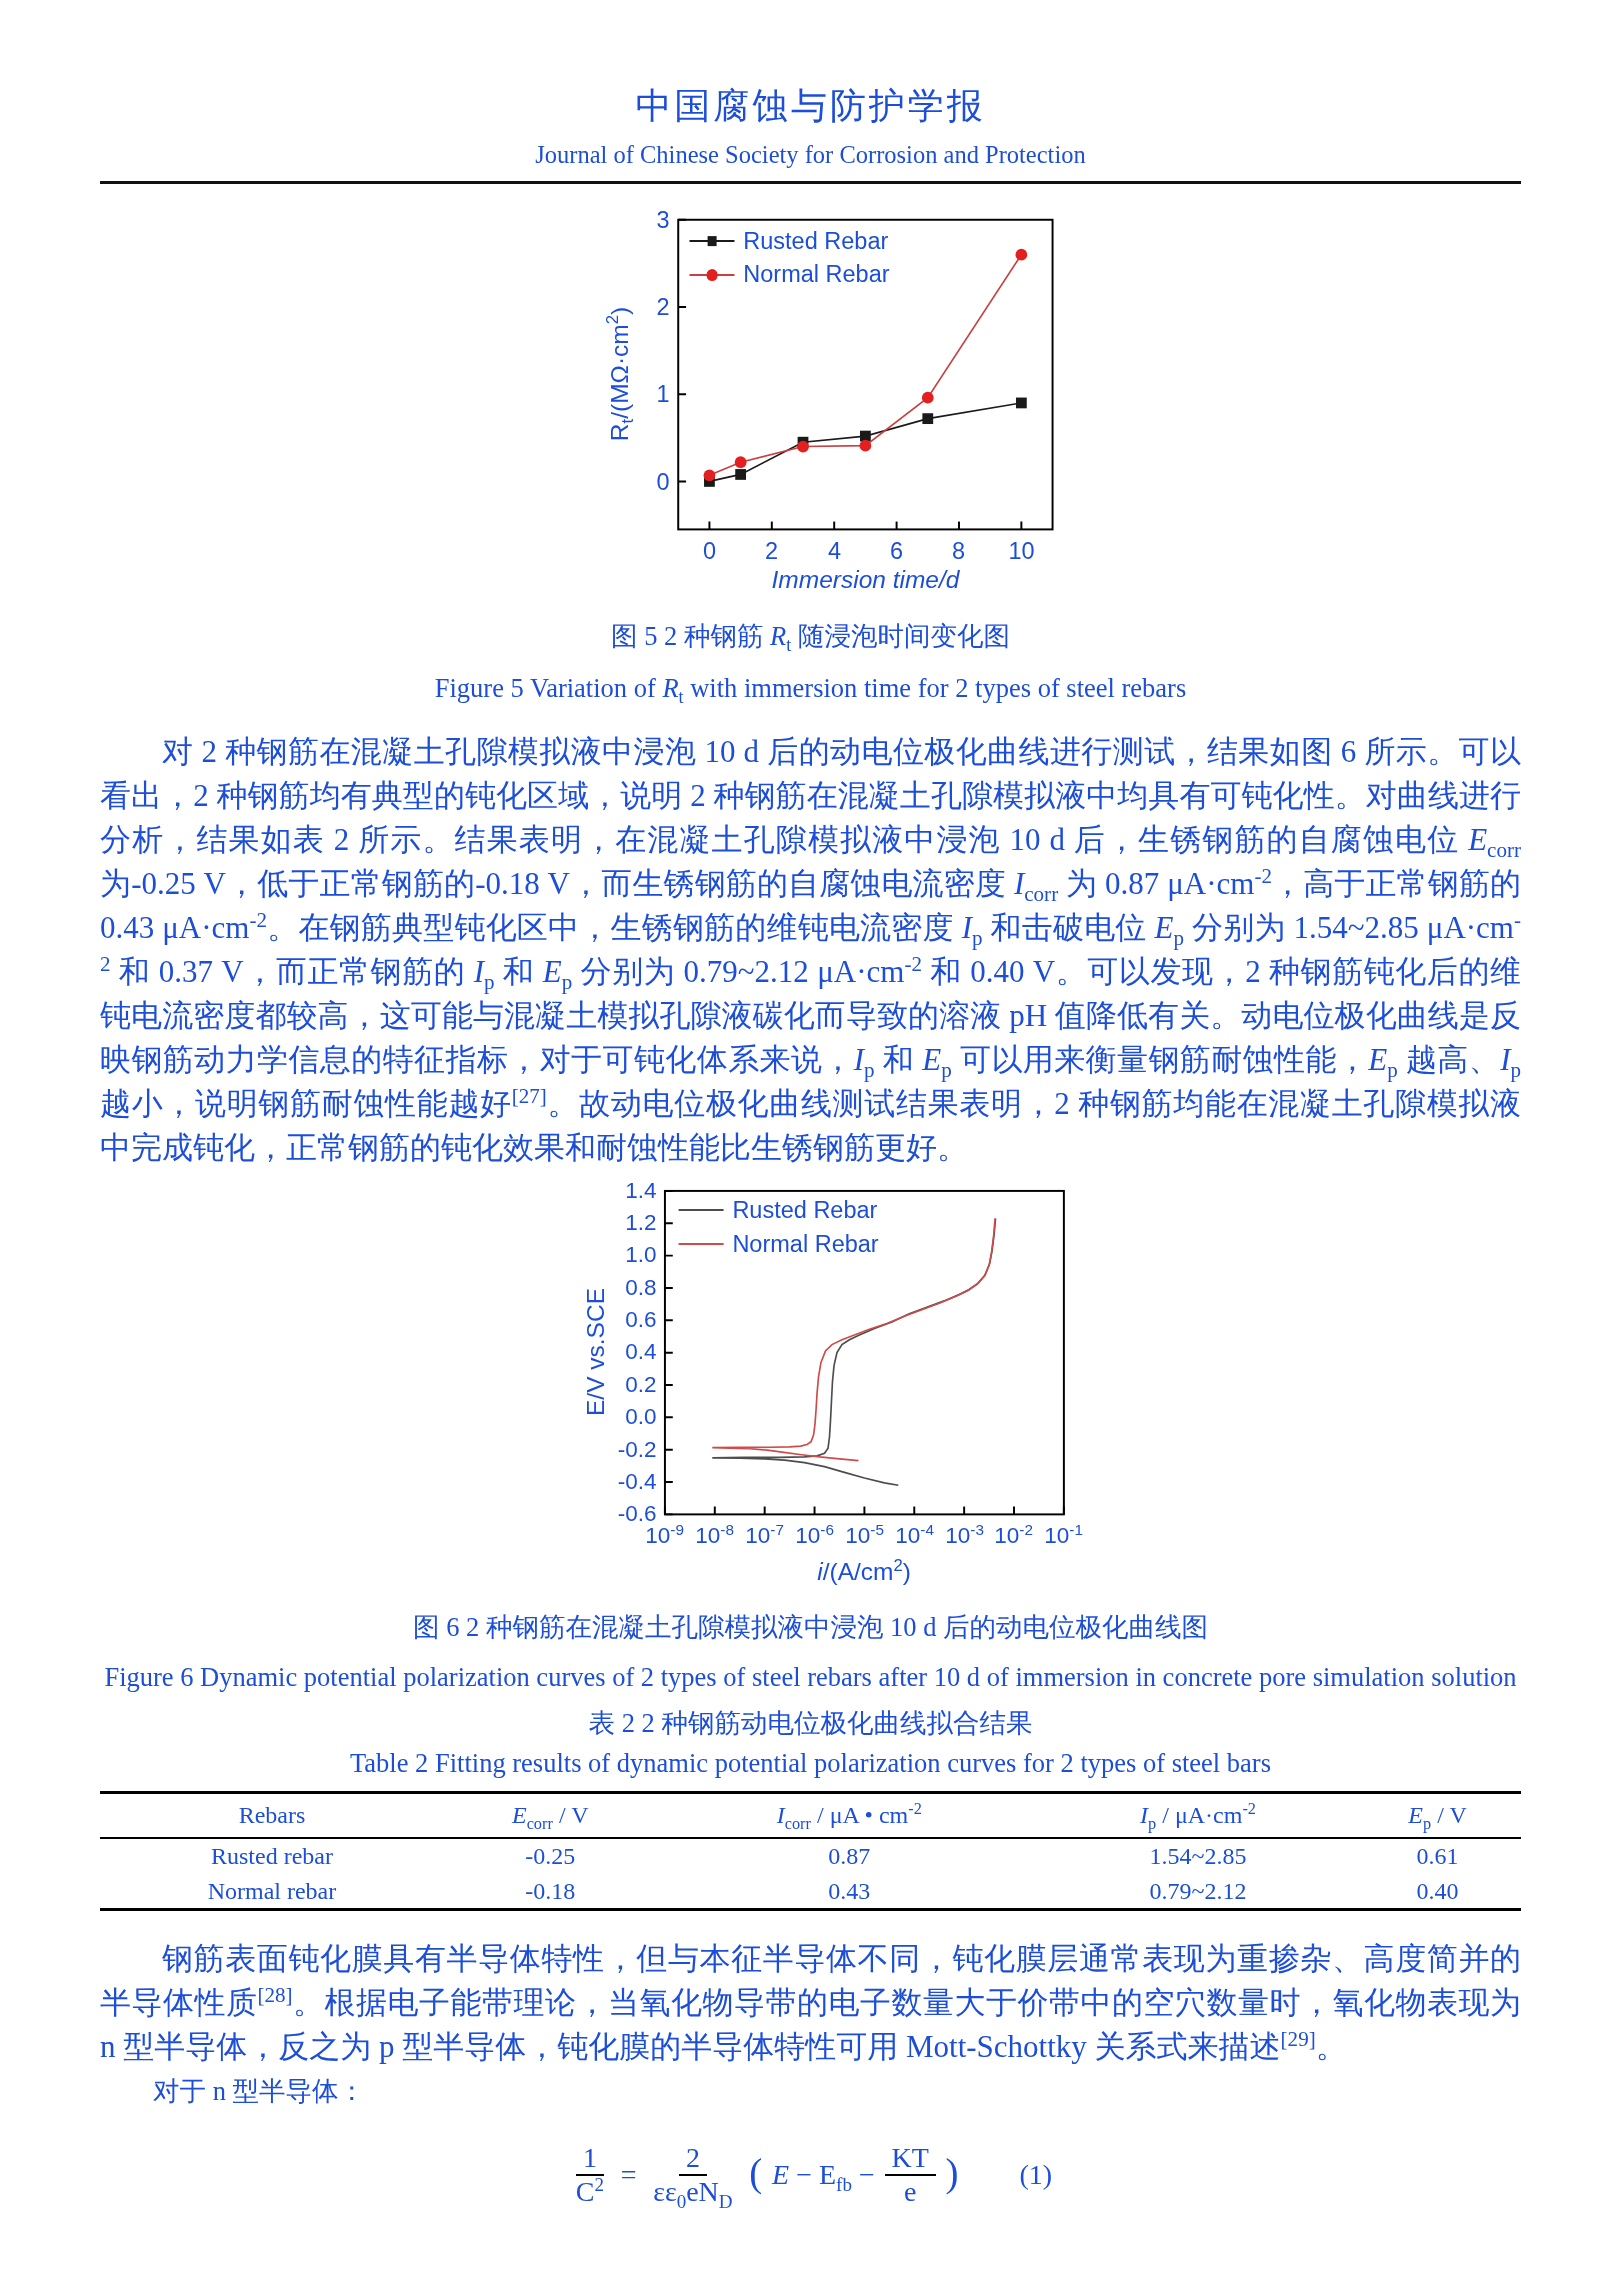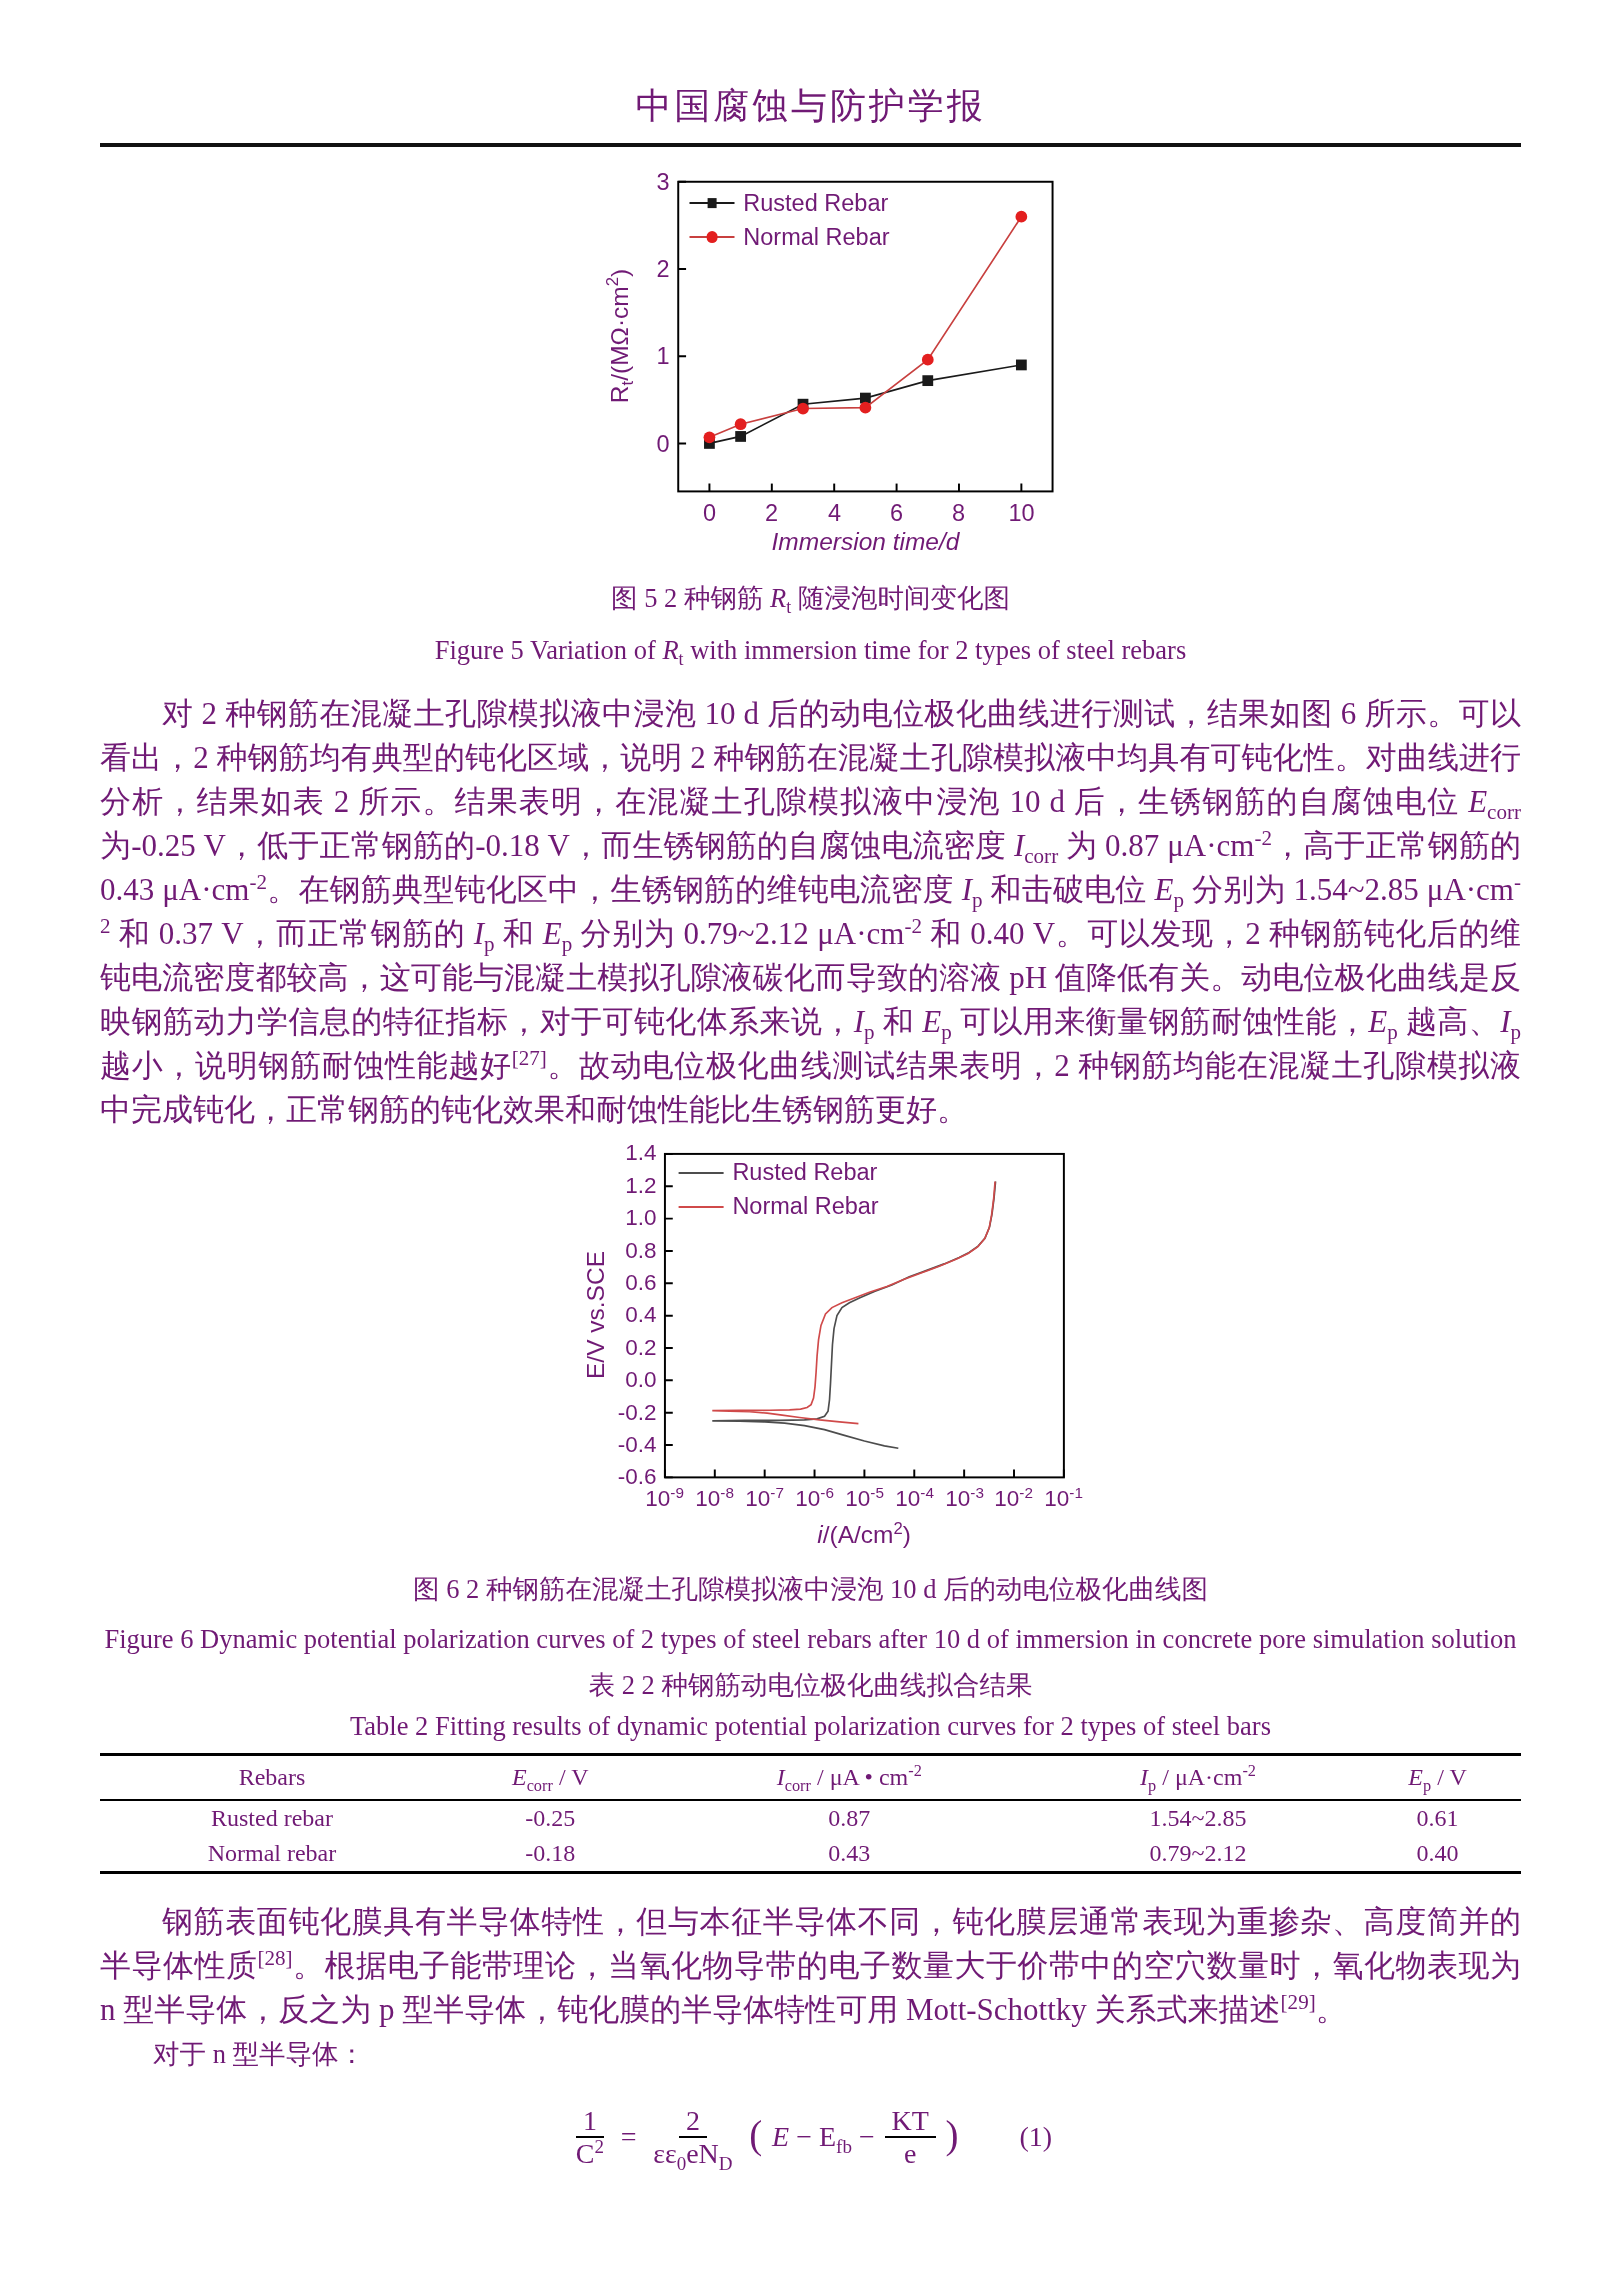--- a/index.html
+++ b/index.html
@@ -1,18 +1,18 @@
 <!DOCTYPE html>
 <html><head>
 <meta charset="utf-8">
 <style>
   html,body{margin:0;padding:0;background:#9a9a9a;}
   .page{
     width:1621px;height:2293px;background:#ffffff;margin:0 auto;
-    font-family:"Liberation Serif","DejaVu Serif",serif;color:#701a75;
+    font-family:"Liberation Serif","DejaVu Serif",serif;color:#1d4ed8;
     box-sizing:border-box;padding:0 100px;overflow:hidden;position:relative;
   }
   .title-cn{padding-top:82px;text-align:center;font-size:36px;letter-spacing:2.9px;}
   .title-en{text-align:center;font-size:24.5px;margin-top:9.8px;}
   .rule{height:3.9px;background:#111;margin-top:11.8px;}
 
   .chart-wrap{display:flex;justify-content:center;}
   .chart{position:relative;font-family:"Liberation Sans","DejaVu Sans",sans-serif;}
   #chart-fig5{margin-top:23.5px;transform:translateX(25.5px);}
   #chart-fig6{margin-top:9.8px;transform:translateX(19.6px);}
@@ -50,20 +50,21 @@
   .frac .fr-den{padding:0 6.9px;}
   .eq-paren{font-size:39px;font-weight:300;transform:translateY(-2px);}
   .eq-number{margin-left:61px;}
 </style>
 </head>
 <body>
 
 <div class="page">
 
   <div class="title-cn">中国腐蚀与防护学报</div>
+  <div class="title-en">Journal of Chinese Society for Corrosion and Protection</div>
   <div class="rule"></div>
 
   <div class="chart-wrap">
     <div id="chart-fig5" class="chart" style="width: 461px; height: 390px;"><svg width="461" height="390" viewBox="0 0 470 398">
           <rect x="74" y="12" width="382" height="316" fill="none" stroke="#000" stroke-width="2"></rect>
           <line x1="105.83333333333333" y1="328" x2="105.83333333333333" y2="320" stroke="#000" stroke-width="2"></line>
           <line x1="169.5" y1="328" x2="169.5" y2="320" stroke="#000" stroke-width="2"></line>
           <line x1="233.16666666666669" y1="328" x2="233.16666666666669" y2="320" stroke="#000" stroke-width="2"></line>
           <line x1="296.83333333333337" y1="328" x2="296.83333333333337" y2="320" stroke="#000" stroke-width="2"></line>
           <line x1="360.5" y1="328" x2="360.5" y2="320" stroke="#000" stroke-width="2"></line>

